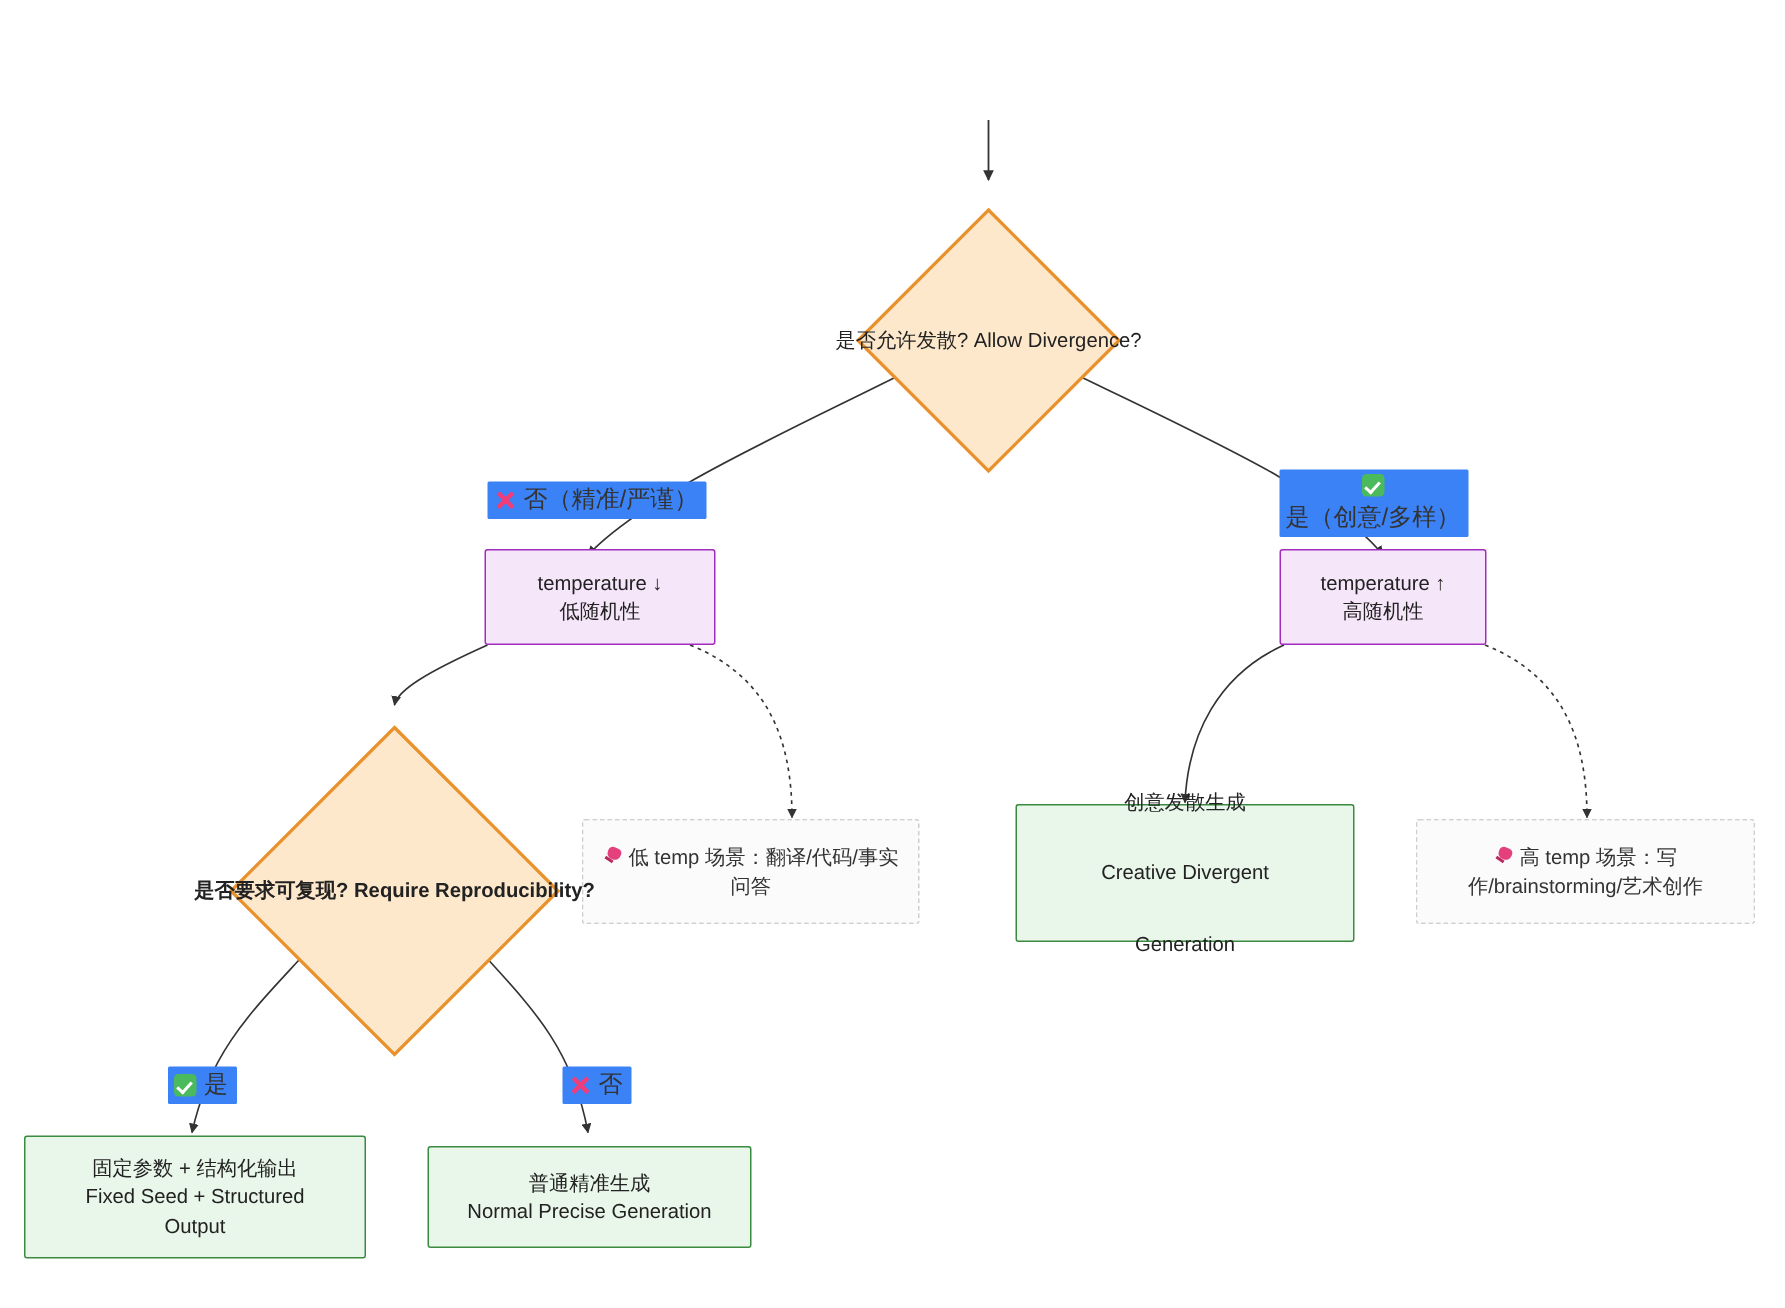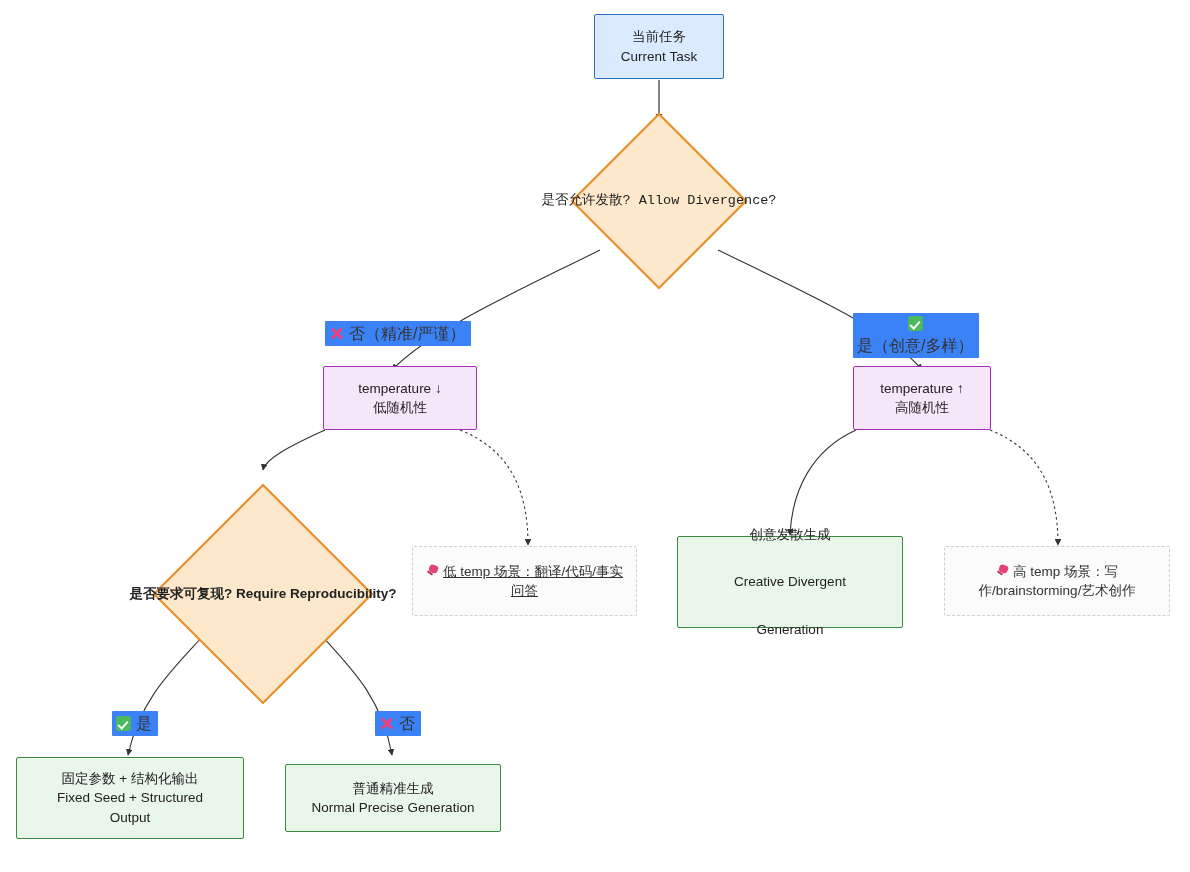--- a/index.html
+++ b/index.html
@@ -192,26 +192,22 @@
 
     <path d="M 856,430 C 812,450 792,490 790,535" fill="none" stroke="#333333" stroke-width="1.1" marker-end="url(#arrow)"></path>
 
     <path d="M 990,430 C 1040,450 1058,490 1058,545" fill="none" stroke="#333333" stroke-width="1.1" stroke-dasharray="2.5 3" marker-end="url(#arrowdot)"></path>
 
     <path d="M 203,636 C 170,672 140,700 128,755" fill="none" stroke="#333333" stroke-width="1.1" marker-end="url(#arrow)"></path>
 
     <path d="M 322,636 C 355,672 382,700 392,755" fill="none" stroke="#333333" stroke-width="1.1" marker-end="url(#arrow)"></path>
   </svg>
 
-  <div class="node box-blue" style="left:594px; top:14px; width:130px; height:65px;">
-    <span class="line">当前任务</span>
-    <span class="line">Current Task</span>
-  </div>
-
-  <div class="diamond" style="left:570px; top:112px; width:178px; height:178px;font-family:Liberation Mono, monospace;">
+
+  <div class="diamond" style="left:570px; top:138px; width:178px; height:178px;">
     <svg class="dshape" viewBox="0 0 178 178">
       <polygon points="89,2 176,89 89,176 2,89" fill="#fde8cb" stroke="#e8912d" stroke-width="2.2"></polygon>
     </svg>
     <div class="dlabel">
       <span class="line">是否允许发散?</span>
       <span class="line">Allow Divergence?</span>
     </div>
   </div>
 
   <div class="edge-label" style="left:325px; top:321px;">
@@ -237,21 +233,21 @@
   <div class="diamond" style="left:152px; top:483px; width:222px; height:222px;font-weight:bold;">
     <svg class="dshape" viewBox="0 0 222 222">
       <polygon points="111,2 220,111 111,220 2,111" fill="#fde8cb" stroke="#e8912d" stroke-width="2.2"></polygon>
     </svg>
     <div class="dlabel">
       <span class="line">是否要求可复现?</span>
       <span class="line">Require Reproducibility?</span>
     </div>
   </div>
 
-  <div class="node box-note wrap" style="left:412px; top:546px; width:225px; height:70px;text-decoration:underline;">
+  <div class="node box-note wrap" style="left:388px; top:546px; width:225px; height:70px;">
     <div>
       <span class="gl-pin"></span><span class="note-text">低 temp 场景：翻译/代码/事实问答</span>
     </div>
   </div>
 
   <div class="node box-green" style="left:677px; top:536px; width:226px; height:92px;gap:28px;">
     <span class="line">创意发散生成</span>
     <span class="line">Creative Divergent</span>
     <span class="line">Generation</span>
   </div>

